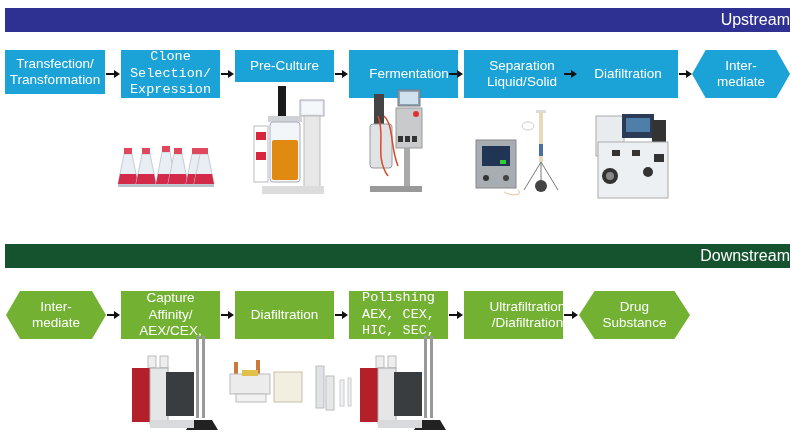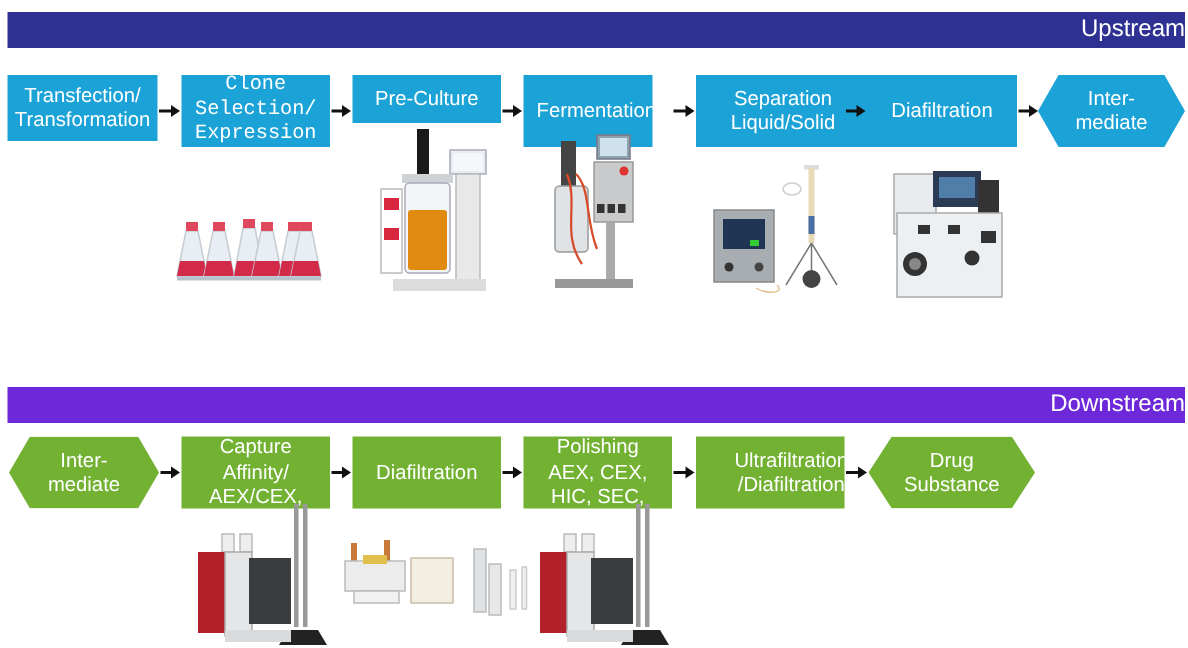--- a/index.html
+++ b/index.html
@@ -1,21 +1,21 @@
 <!DOCTYPE html>
 <html><head>
 <meta charset="utf-8">
 <style>
   html, body { margin: 0; padding: 0; background: #ffffff; }
   body { width: 792px; height: 432px; position: relative; overflow: hidden;
          font-family: "Liberation Sans", sans-serif; }
   .banner { position: absolute; left: 5px; width: 785px; height: 24px;
             color: #ffffff; font-size: 16px; text-align: right; line-height: 24px; }
   .banner.up { top: 8px; background: #2E3192; }
-  .banner.down { top: 258px; background: #6d28d9; }
+  .banner.down { top: 244px; background: #14532d; }
   .step { position: absolute; display: flex; align-items: center; justify-content: center;
           text-align: center; color: #ffffff; font-size: 13.5px; line-height: 16.5px;
           white-space: pre-line; overflow: hidden; box-sizing: border-box; }
   .step.blue { background: #1BA2D6; }
   .step.green { background: #72B132; }
   .hex { clip-path: polygon(14% 0, 86% 0, 100% 50%, 86% 100%, 14% 100%, 0 50%); }
   .arrow { position: absolute; height: 2px; background: #111; }
   .arrow::after { content: ""; position: absolute; right: -2px; top: -3px;
                   border-left: 6px solid #111; border-top: 4px solid transparent; border-bottom: 4px solid transparent; }
   .equip { position: absolute; }
@@ -28,21 +28,21 @@
 
 <div class="step blue" style="left:5px;top:50px;width:100px;height:44px;">Transfection/
 Transformation</div>
 <div class="arrow" style="left:106px;top:73px;width:12px;"></div>
 <div class="step blue" style="left:121px;top:50px;width:99px;height:48px;font-family:Liberation Mono, monospace;">Clone
 Selection/
 Expression</div>
 <div class="arrow" style="left:221px;top:73px;width:11px;"></div>
 <div class="step blue" style="left:235px;top:50px;width:99px;height:32px;">Pre-Culture</div>
 <div class="arrow" style="left:335px;top:73px;width:11px;"></div>
-<div class="step blue" style="left:349px;top:50px;width:86px;height:48px;padding-left:11px;">Fermentation</div>
+<div class="step blue" style="left:349px;top:50px;width:109px;height:48px;padding-left:11px;">Fermentation</div>
 <div class="arrow" style="left:449px;top:73px;width:12px;"></div>
 <div class="step blue" style="left:464px;top:50px;width:116px;height:48px;">Separation
 Liquid/Solid</div>
 <div class="arrow" style="left:564px;top:73px;width:11px;"></div>
 <div class="step blue" style="left:578px;top:50px;width:100px;height:48px;">Diafiltration</div>
 <div class="arrow" style="left:679px;top:73px;width:11px;"></div>
 <div class="step blue hex" style="left:692px;top:50px;width:98px;height:48px;">Inter-
 mediate</div>
 
 <div class="equip" style="left:116px;top:140px;width:100px;height:50px;">
@@ -142,21 +142,21 @@
 
 <div class="step green hex" style="left:6px;top:291px;width:100px;height:48px;">Inter-
 mediate</div>
 <div class="arrow" style="left:107px;top:314px;width:11px;"></div>
 <div class="step green" style="left:121px;top:291px;width:99px;height:48px;text-align:center;">Capture
 Affinity/
 AEX/CEX,</div>
 <div class="arrow" style="left:221px;top:314px;width:11px;"></div>
 <div class="step green" style="left:235px;top:291px;width:99px;height:48px;">Diafiltration</div>
 <div class="arrow" style="left:335px;top:314px;width:11px;"></div>
-<div class="step green" style="left:349px;top:291px;width:99px;height:48px;">Polishing
+<div class="step green" style="left:349px;top:291px;width:99px;height:48px;font-family:Liberation Mono, monospace;">Polishing
 AEX, CEX,
 HIC, SEC,</div>
 <div class="arrow" style="left:449px;top:314px;width:12px;"></div>
 <div class="step green" style="left:464px;top:291px;width:99px;height:48px;padding-left:28px;">Ultrafiltration
 /Diafiltration</div>
 <div class="arrow" style="left:564px;top:314px;width:12px;"></div>
 <div class="step green hex" style="left:579px;top:291px;width:111px;height:48px;">Drug
 Substance</div>
 
 <div class="equip" style="left:130px;top:334px;width:90px;height:98px;">

